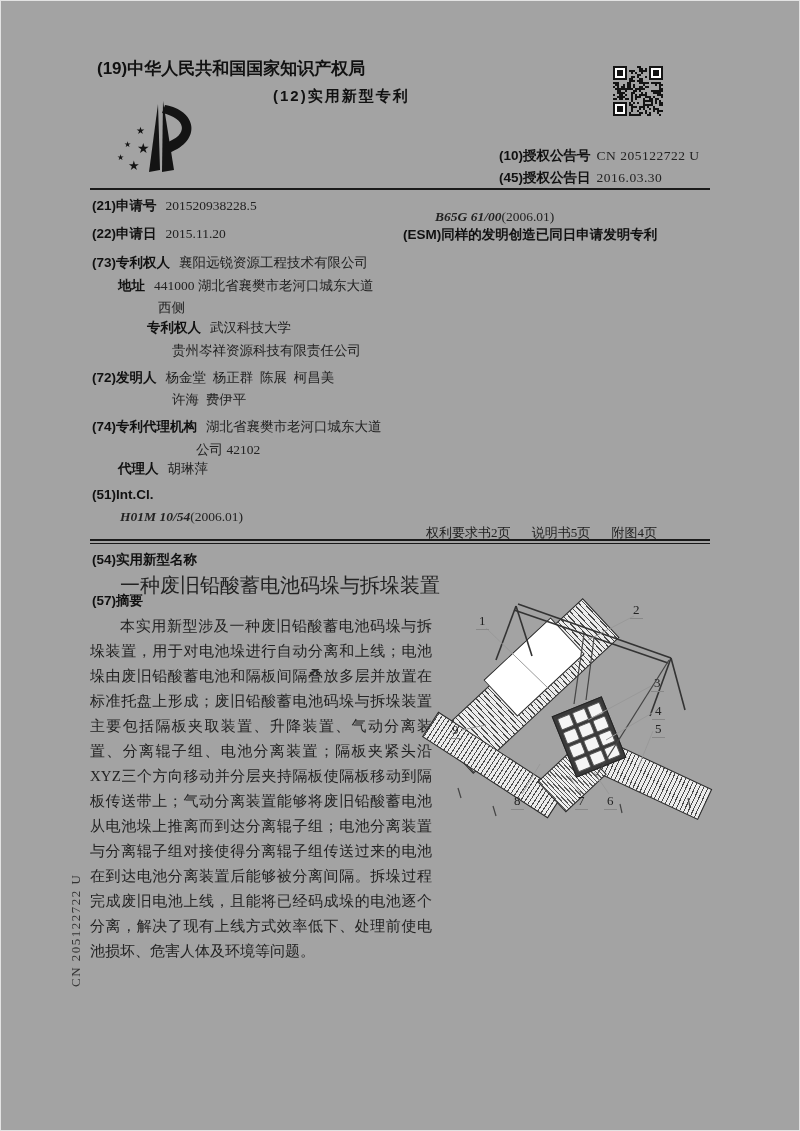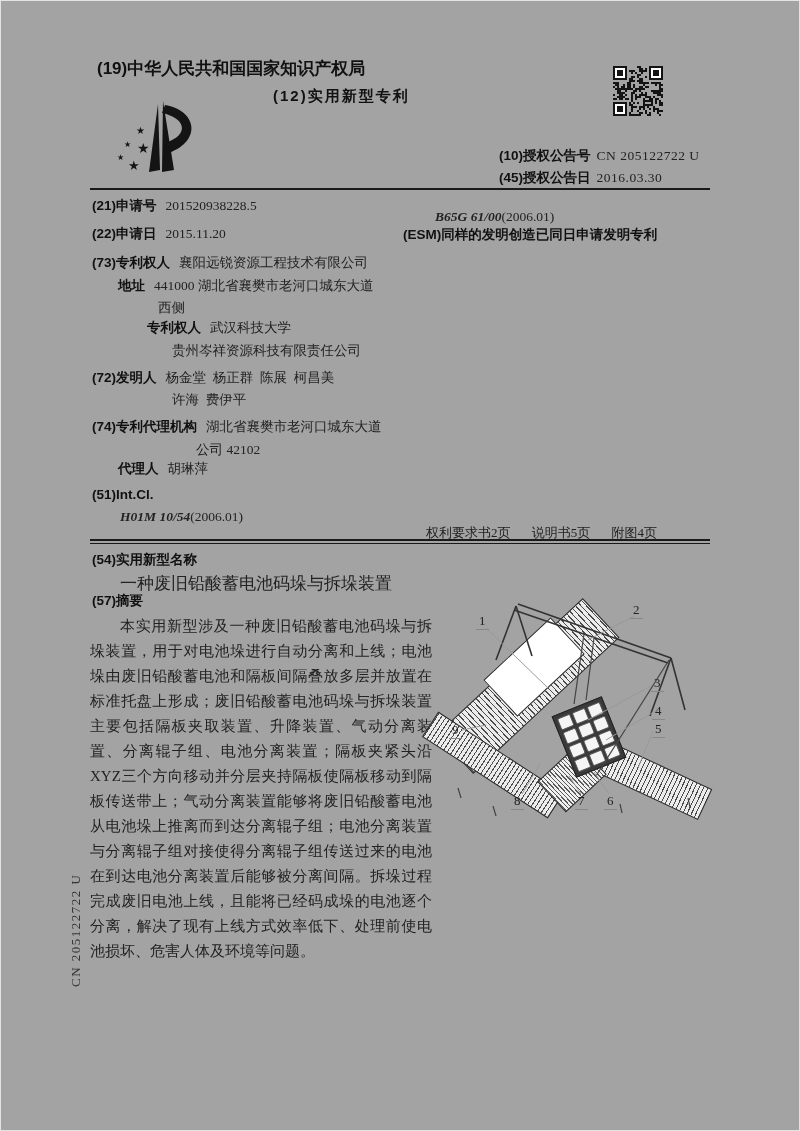--- a/index.html
+++ b/index.html
@@ -361,21 +361,21 @@
     <span>权利要求书2页</span>
     <span>说明书5页</span>
     <span>附图4页</span>
   </div>
 
   <div class="hr2"></div>
 
   <div class="row" style="left:92px; top:551px; font-size:14px;">
     <span class="lbl">(54)实用新型名称</span>
   </div>
-  <div class="row" style="left:120px; top:572px; font-size:17px;">
+  <div class="row" style="left:120px; top:572px; font-size:20px;">
     <span class="val">一种废旧铅酸蓄电池码垛与拆垛装置</span>
   </div>
   <div class="row" style="left:92px; top:592px; font-size:14px;">
     <span class="lbl">(57)摘要</span>
   </div>
   <p class="abs abstract" style="margin:0;">本实用新型涉及一种废旧铅酸蓄电池码垛与拆垛装置，用于对电池垛进行自动分离和上线；电池垛由废旧铅酸蓄电池和隔板间隔叠放多层并放置在标准托盘上形成；废旧铅酸蓄电池码垛与拆垛装置主要包括隔板夹取装置、升降装置、气动分离装置、分离辊子组、电池分离装置；隔板夹紧头沿XYZ三个方向移动并分层夹持隔板使隔板移动到隔板传送带上；气动分离装置能够将废旧铅酸蓄电池从电池垛上推离而到达分离辊子组；电池分离装置与分离辊子组对接使得分离辊子组传送过来的电池在到达电池分离装置后能够被分离间隔。拆垛过程完成废旧电池上线，且能将已经码成垛的电池逐个分离，解决了现有上线方式效率低下、处理前使电池损坏、危害人体及环境等问题。</p>
 
   <div class="abs vertical-id">CN 205122722 U</div>
 
   <div class="abs figure">

